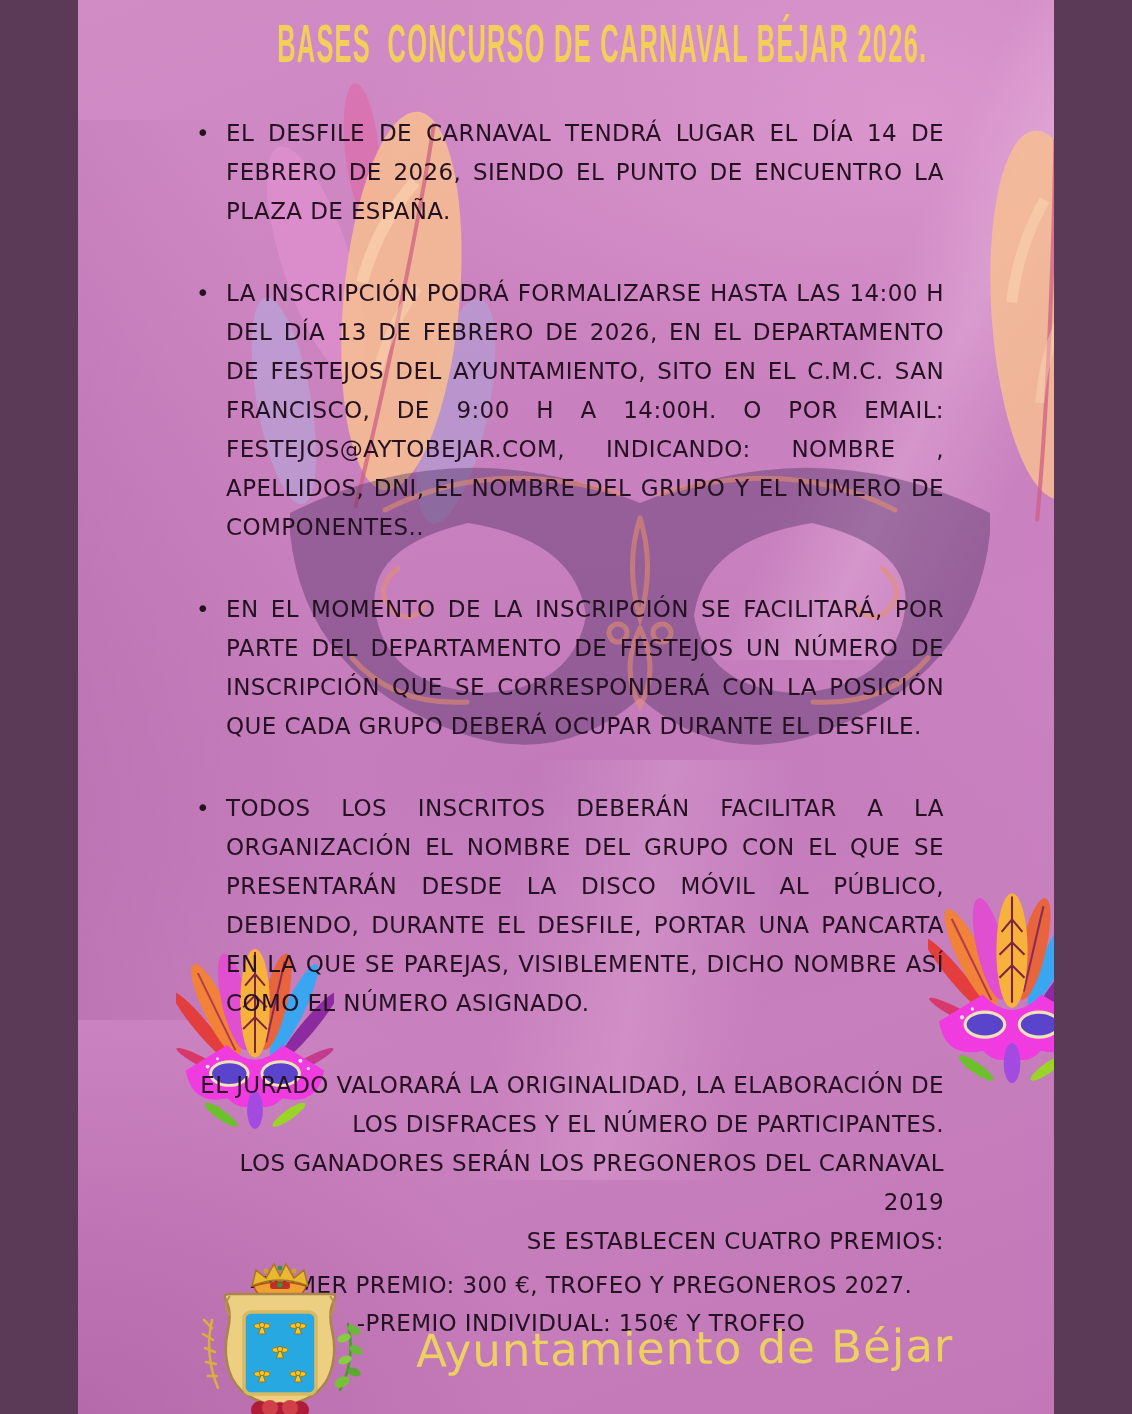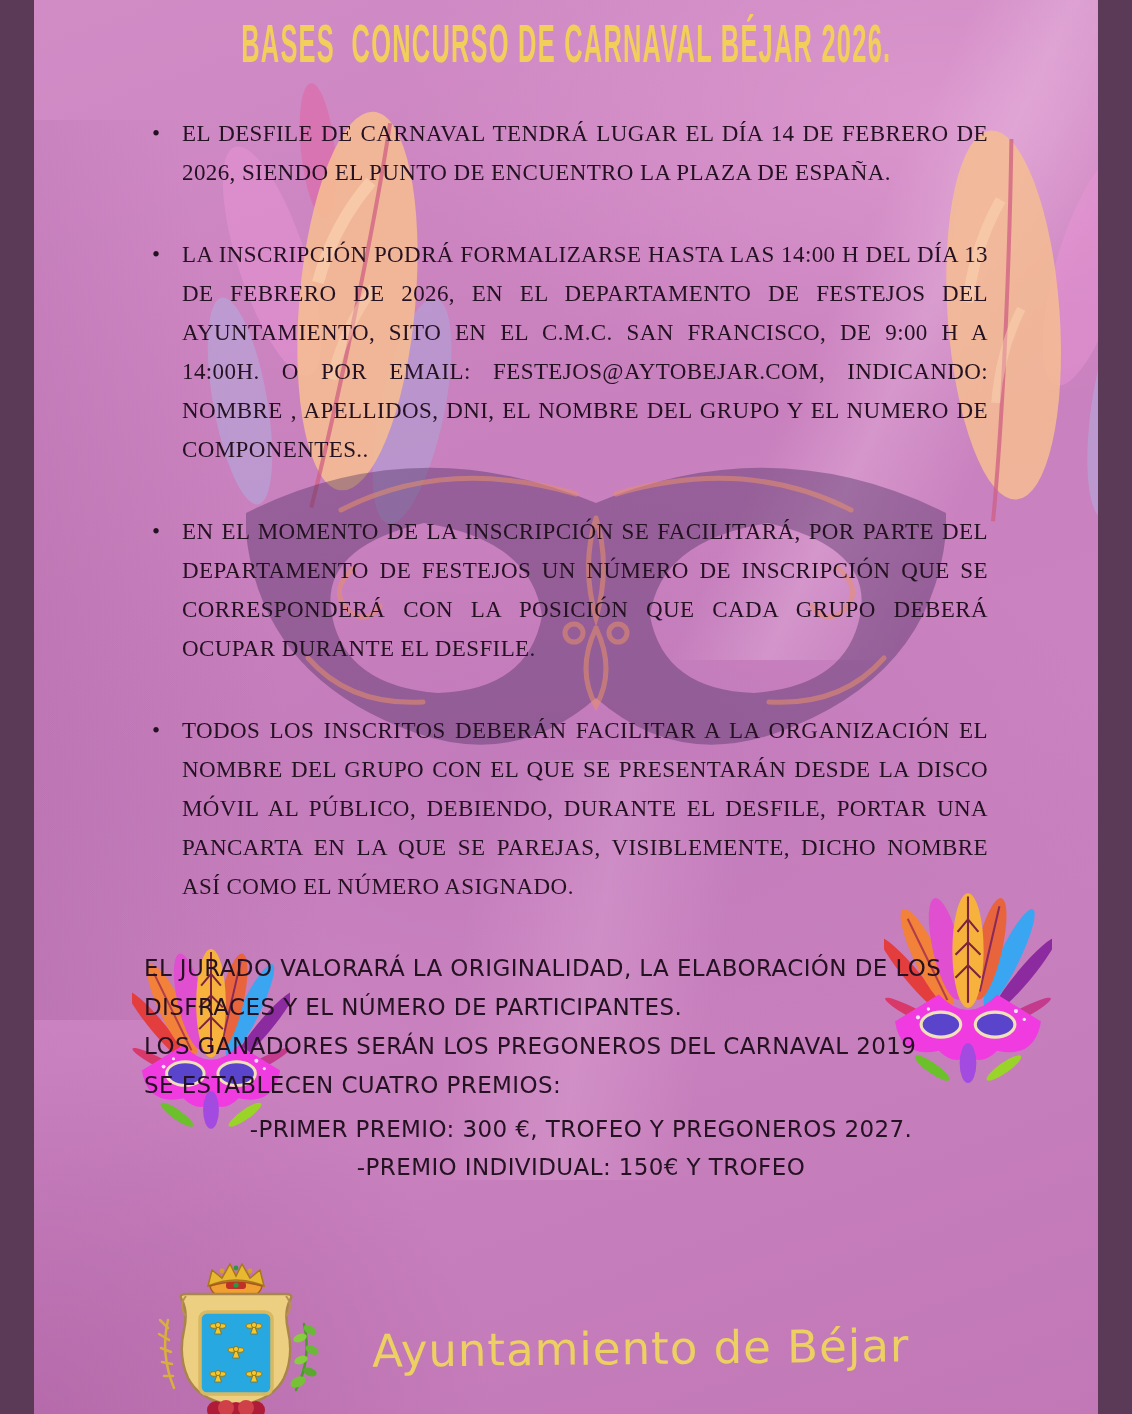--- a/index.html
+++ b/index.html
@@ -1,18 +1,18 @@
 <!DOCTYPE html>
 <html><head>
 <meta charset="utf-8">
 <style>
   html,body{margin:0;padding:0;background:#5a3a56;}
   .poster{
     position:relative;
-    width:1064px;height:1414px;
+    width:976px;height:1414px;
     margin:0 auto;
     overflow:hidden;
     background:
       radial-gradient(ellipse 900px 500px at 85% 8%, rgba(230,165,215,.55), rgba(230,165,215,0) 60%),
       radial-gradient(ellipse 700px 600px at 0% 100%, rgba(150,70,140,.35), rgba(150,70,140,0) 65%),
       radial-gradient(ellipse 800px 400px at 50% 55%, rgba(175,105,175,.30), rgba(175,105,175,0) 70%),
       linear-gradient(160deg,#d18cc6 0%,#c980be 35%,#ca82c0 60%,#c278b6 100%);
     font-family:"DejaVu Sans","Liberation Sans",sans-serif;
     color:#241222;
   }
@@ -36,28 +36,28 @@
     color:#f2cf5b;white-space:pre;
   }
 
   .content{position:relative;z-index:3;}
 
   ul.rules{list-style:none;margin:34px 110px 0 110px;padding:0;}
   ul.rules li{
     position:relative;
     margin:0 0 43px 38px;
     font-size:23px;line-height:39px;letter-spacing:.4px;
-    text-align:justify;font-weight:500;font-family:Liberation Serif, serif;
+    text-align:justify;font-weight:500;
   }
   ul.rules li::before{
     content:"•";position:absolute;left:-30px;top:0;font-size:23px;
   }
 
   .jury{margin:0 110px;font-size:23px;line-height:39px;letter-spacing:.4px;font-weight:500;}
-  .jury div{margin:0;}
+  .jury div{margin:0;text-align:right;}
 
   .prizes{margin:6px 60px 0 90px;text-align:center;font-size:23px;line-height:37px;letter-spacing:.4px;font-weight:500;}
   .prizes div{margin-bottom:1px;}
 
   .footer-org{
     position:absolute;left:338px;top:1322px;z-index:3;
     font-size:45px;letter-spacing:1px;color:#ecd062;
     font-family:"DejaVu Sans","Liberation Sans",sans-serif;
     transform:rotate(-.6deg);
   }

